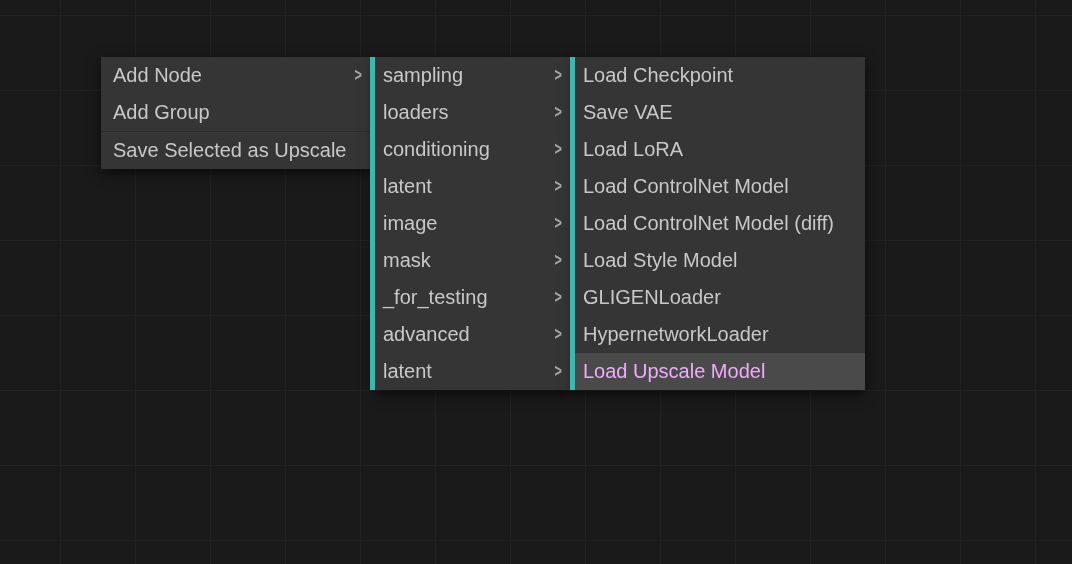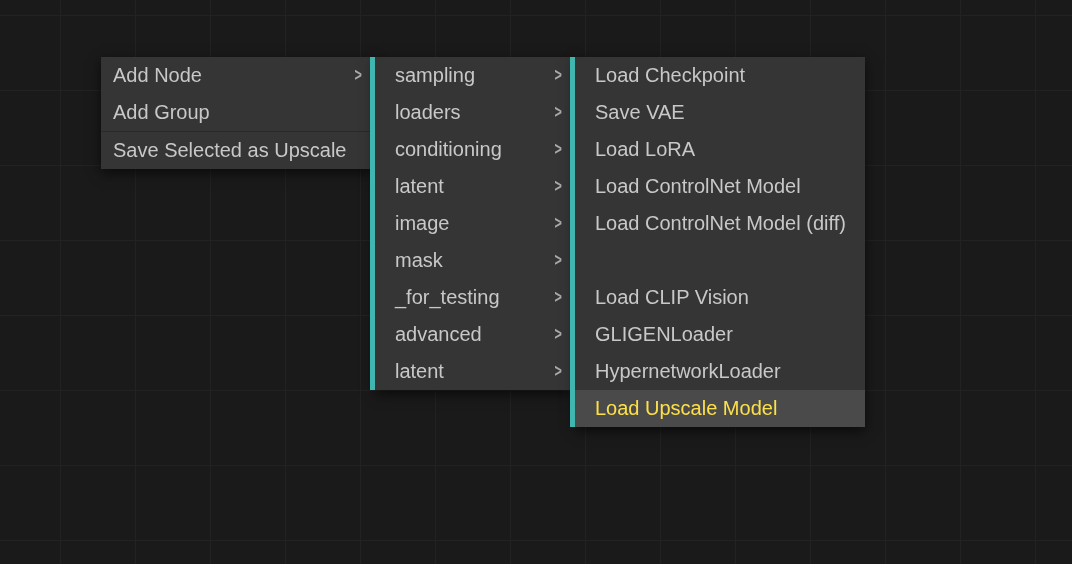--- a/index.html
+++ b/index.html
@@ -37,21 +37,21 @@
       justify-content: space-between;
       padding: 6px 10px 6px 12px;
       height: 37px;
       cursor: pointer;
       white-space: nowrap;
       position: relative;
       gap: 27px;
     }
     .menu-item.highlight {
       background: #4a4a4a;
-      color: #fde047;
+      color: #f0abfc;
     }
     .menu-item .arrow {
       color: #aaa;
       font-size: 18px;
       font-weight: bold;
       transform: scaleX(0.7);
       margin-left: 18px;
     }
     .accent-bar {
       position: absolute;
@@ -79,21 +79,21 @@
       left: 375px;
       width: 199px;
     }
     #menu3 {
       top: 57px;
       left: 575px;
       width: 290px;
     }
     #menu2 .menu-item,
     #menu3 .menu-item {
-      padding-left: 20px;
+      padding-left: 8px;
     }
   </style>
 </head>
 <body>
 
 <div class="grid-bg"></div>
 
 <div class="context-menu" id="menu1">
   <div class="menu-item">
     <span>Add Node</span>
@@ -172,24 +172,21 @@
   <div class="menu-item accented">
     <span class="accent-bar"></span>
     <span>Load ControlNet Model</span>
   </div>
   <div class="menu-item accented">
     <span class="accent-bar"></span>
     <span>Load ControlNet Model (diff)</span>
   </div>
   <div class="menu-item accented">
     <span class="accent-bar"></span>
-  </div>
-  <div class="menu-item accented">
-    <span class="accent-bar"></span>
-    <span>Load CLIP Vision</span>
+    <span>Load Style Model</span>
   </div>
   <div class="menu-item accented">
     <span class="accent-bar"></span>
     <span>GLIGENLoader</span>
   </div>
   <div class="menu-item accented">
     <span class="accent-bar"></span>
     <span>HypernetworkLoader</span>
   </div>
   <div class="menu-item accented highlight">

